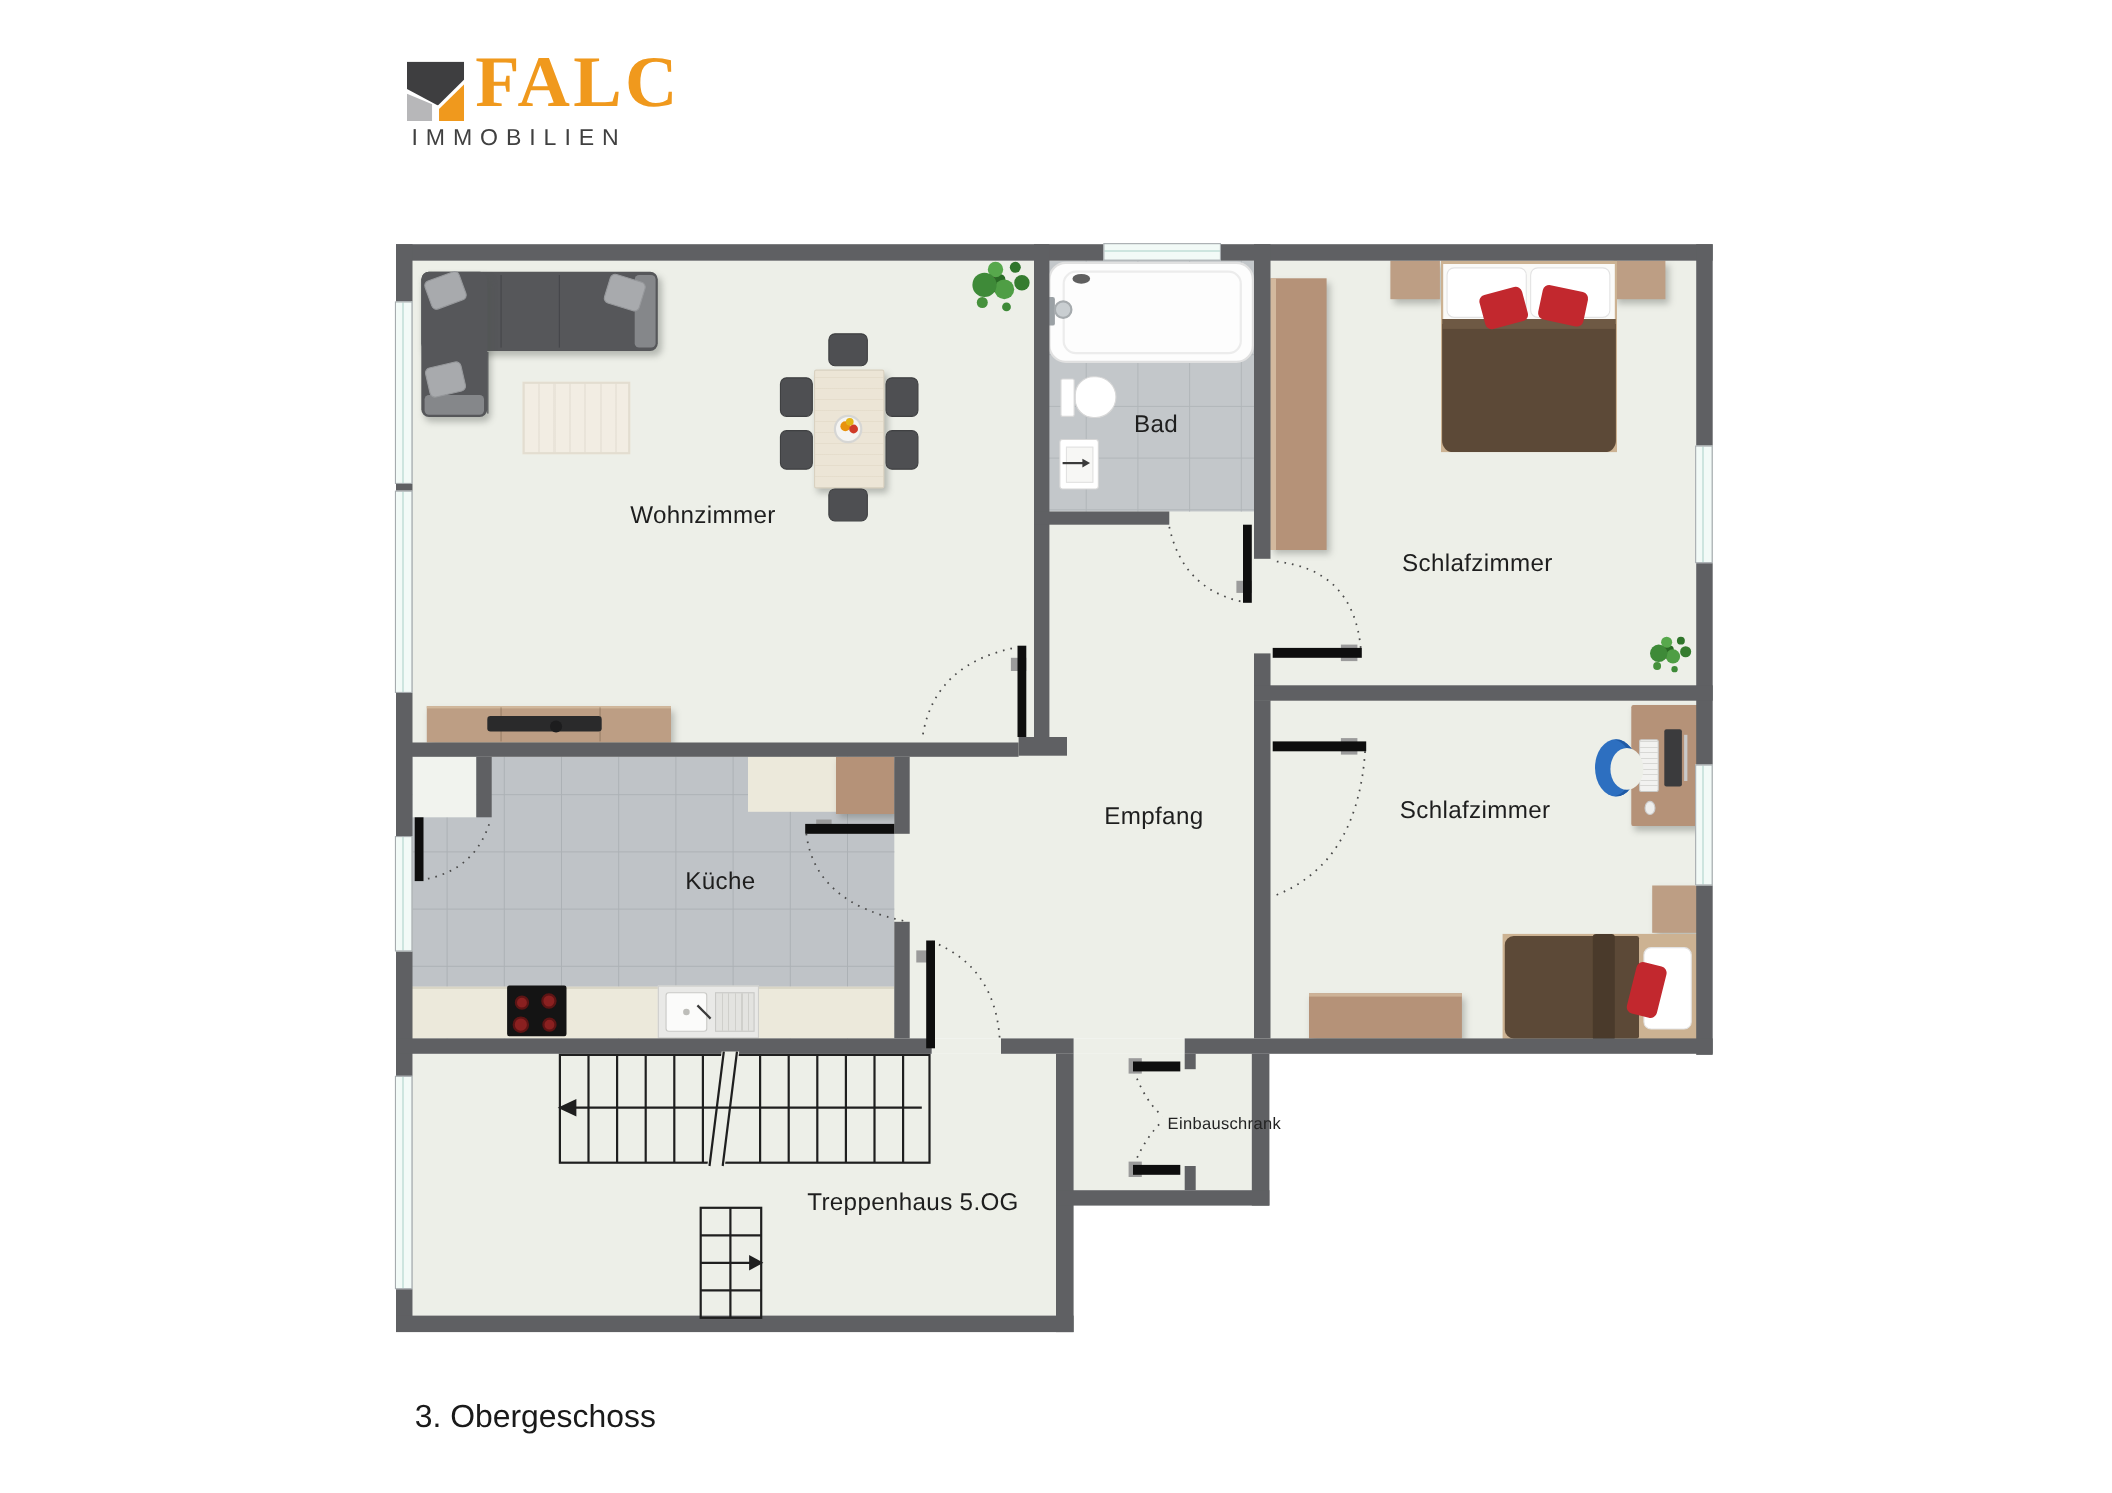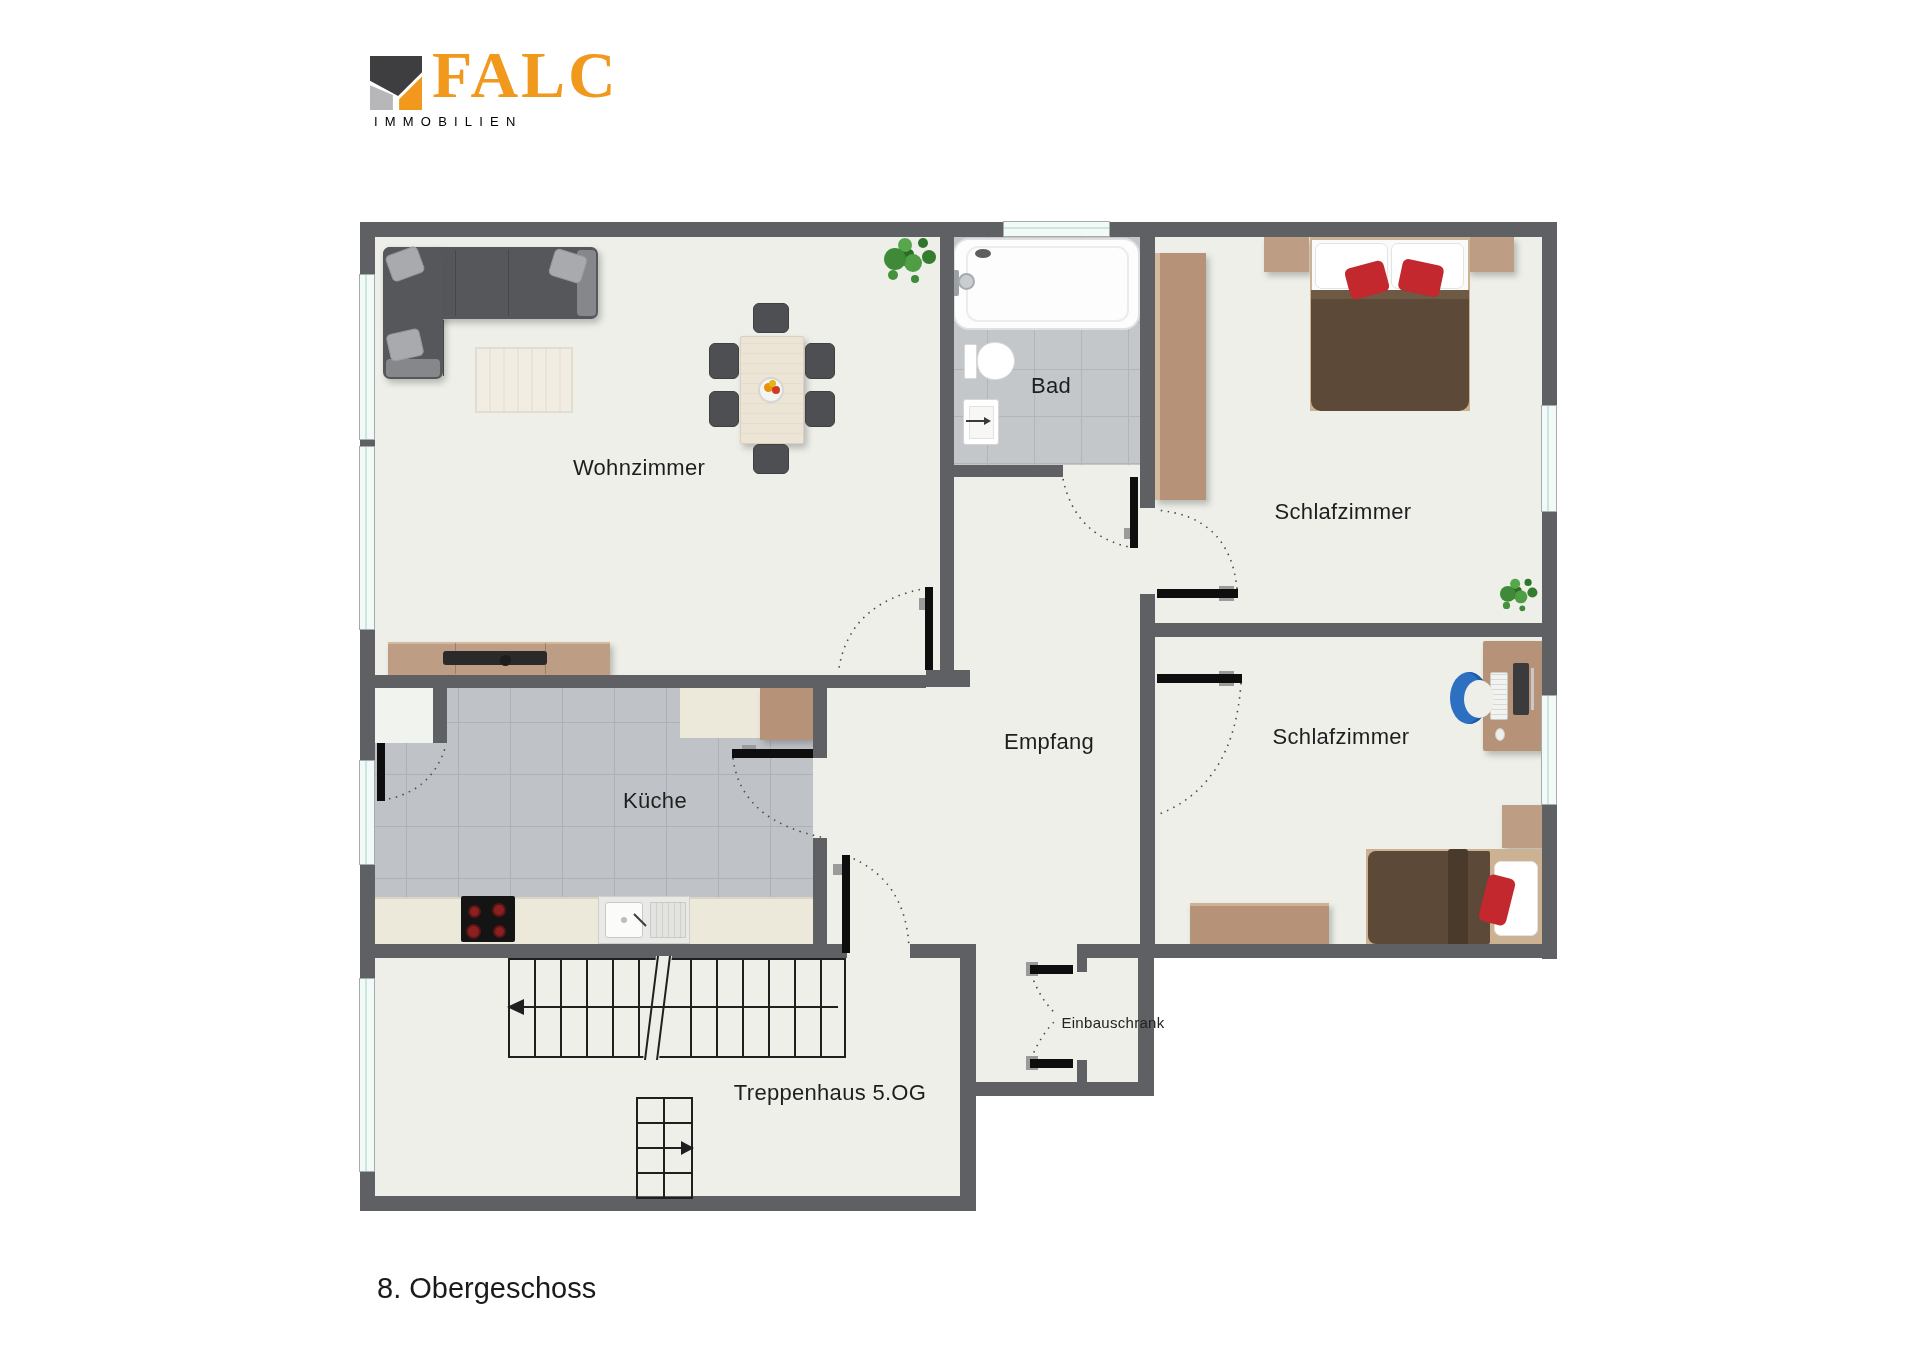--- a/index.html
+++ b/index.html
@@ -47,21 +47,21 @@
   #floor-label{position:absolute;left:377px;top:1272px;font-size:29px;color:#1a1a1a;z-index:50;}
   
   #logo{position:absolute;left:370px;top:54px;z-index:60;}
   #logo .mark{position:absolute;left:0;top:2px;width:52px;height:54px;}
   #logo .mark div{position:absolute;left:0;top:0;width:100%;height:100%;}
   #logo .m-dark{background:#3e3e40;clip-path:polygon(0 0,100% 0,100% 30%,54% 74%,0 46%);}
   #logo .m-gray{background:#b7b7b9;clip-path:polygon(0 54%,44% 72%,44% 100%,0 100%);}
   #logo .m-orange{background:#f0991d;clip-path:polygon(56% 80%,100% 38%,100% 100%,56% 100%);}
   #logo .brand{position:absolute;left:62px;top:-12px;font-family:"Liberation Serif",serif;
                font-weight:bold;font-size:66px;color:#f0991d;letter-spacing:3px;line-height:1;}
-  #logo .sub{position:absolute;left:4px;top:60px;font-size:13px;color:#000000;letter-spacing:7.2px;}
+  #logo .sub{position:absolute;left:4px;top:60px;font-size:21px;color:#404040;letter-spacing:7.2px;}
   svg.overlay{position:absolute;left:0;top:0;z-index:40;pointer-events:none;}
   .foliage{width:22px;height:22px;border-radius:50%;background:#3e8a38;
     box-shadow:18px 4px 0 -2px #4f9e45,34px -2px 0 -4px #357c2f,10px -14px 0 -4px #57a84c,
                28px -16px 0 -6px #2f752b,-2px 16px 0 -6px #46913c,20px 20px 0 -7px #3e8a38,14px -5px 0 -6px #2a6b26;}
   .pot{position:absolute;left:14px;top:2px;width:16px;height:16px;border-radius:50%;background:#4a3b2e;z-index:-1;}
 </style>
 </head>
 <body>
 
 <div id="canvas">
@@ -274,14 +274,14 @@
 
   <div class="room-label" style="left:639px;top:468px;">Wohnzimmer</div>
   <div class="room-label" style="left:1051px;top:386px;">Bad</div>
   <div class="room-label" style="left:1343px;top:512px;">Schlafzimmer</div>
   <div class="room-label" style="left:1049px;top:742px;">Empfang</div>
   <div class="room-label" style="left:1341px;top:737px;">Schlafzimmer</div>
   <div class="room-label" style="left:655px;top:801px;">Küche</div>
   <div class="room-label" style="left:830px;top:1093px;">Treppenhaus 5.OG</div>
   <div class="room-label small-label" style="left:1113px;top:1022px;">Einbauschrank</div>
 
-  <div id="floor-label">8. Obergeschoss</div>
+  <div id="floor-label">3. Obergeschoss</div>
 </div>
 
 </body></html>

